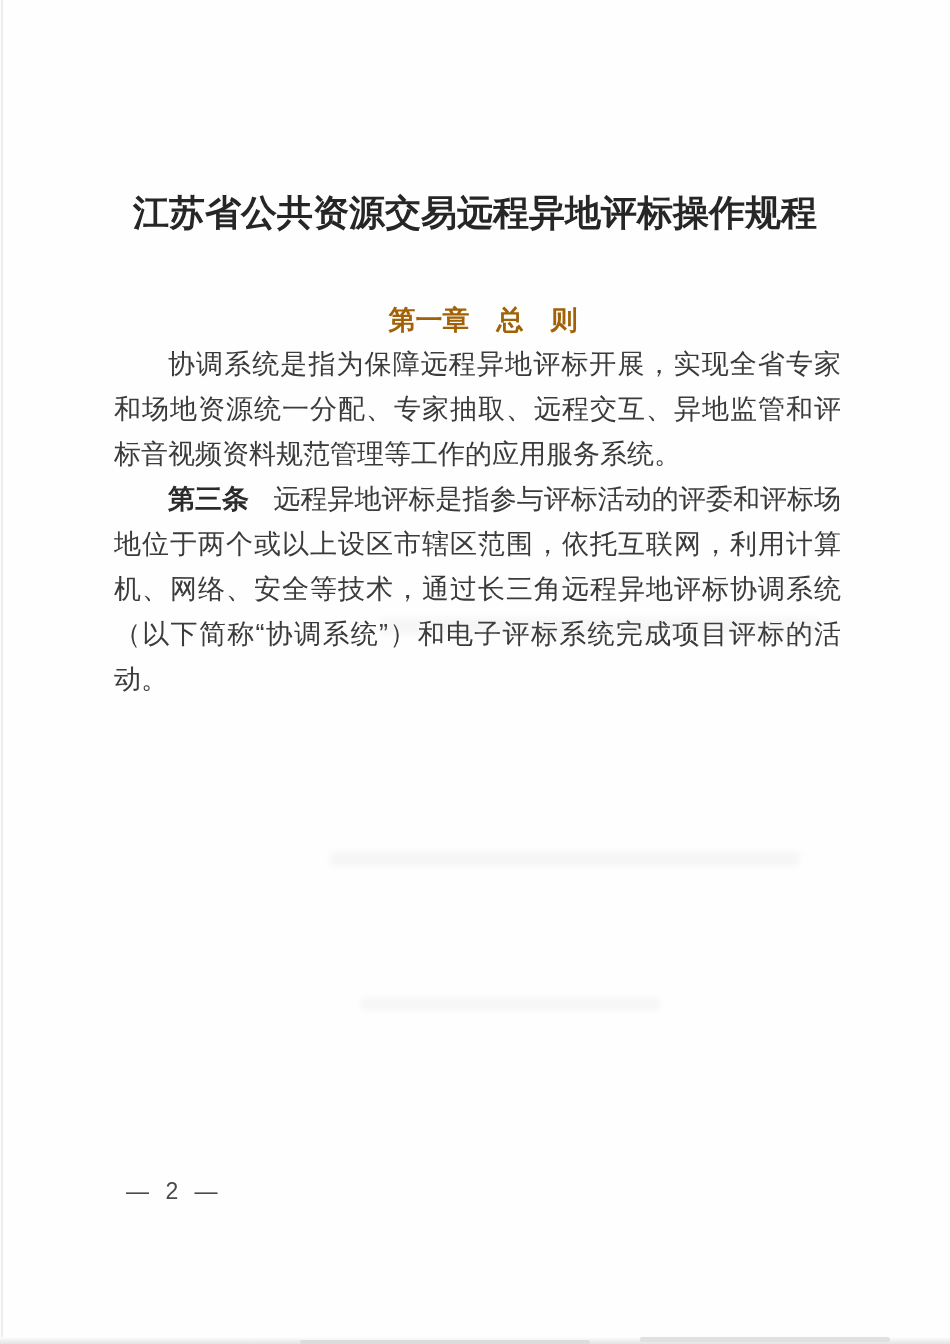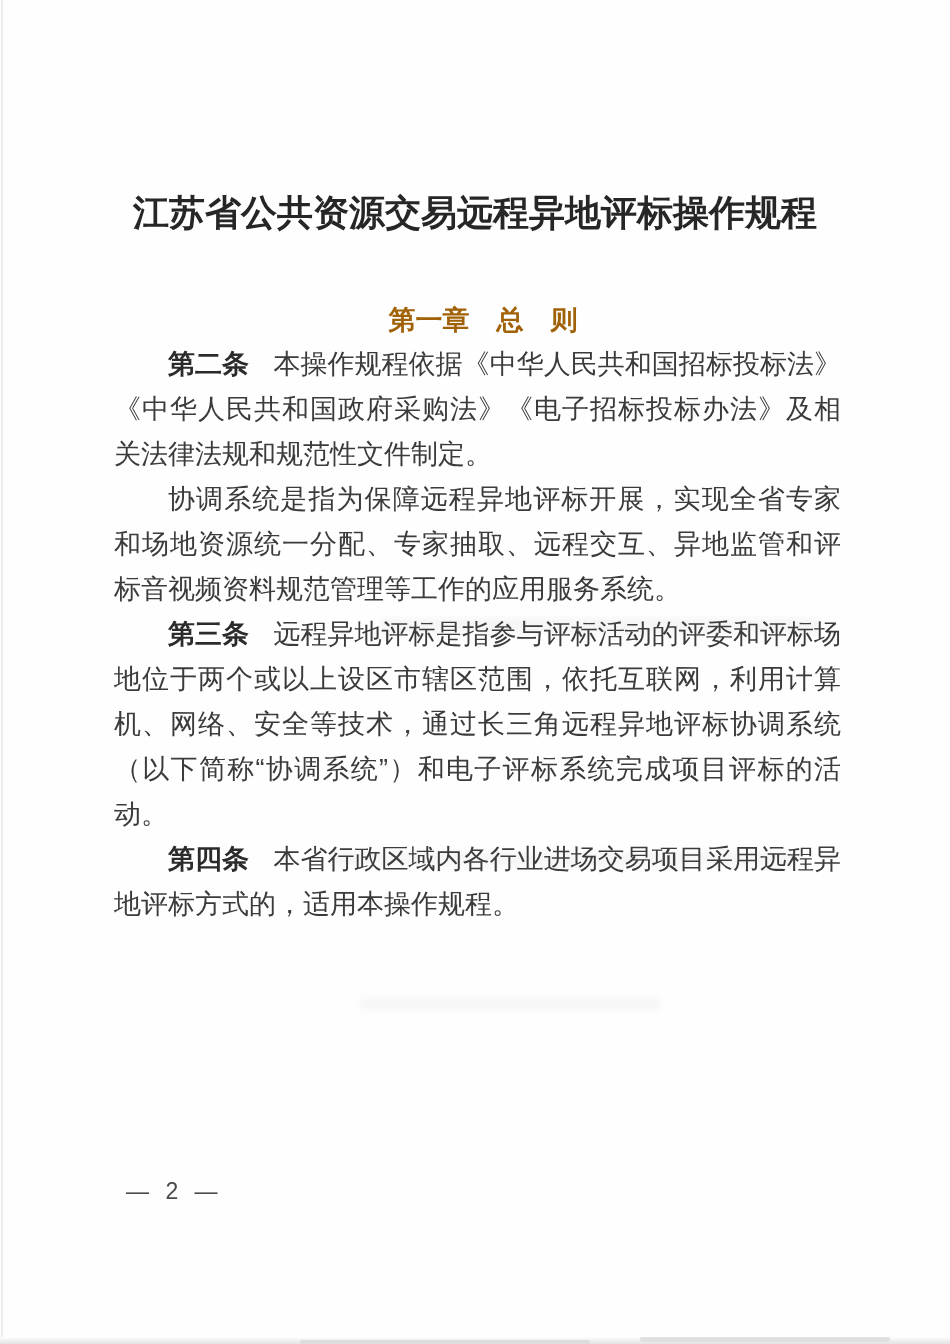--- a/index.html
+++ b/index.html
@@ -122,30 +122,24 @@
 <div class="page">
 
   <div class="edge-left"></div>
 
   <h1 class="doc-title">江苏省公共资源交易远程异地评标操作规程</h1>
 
   <h2 class="chapter-heading">第一章　总　则</h2>
 
   <div class="body-text">
     <p>
-      <span class="article-lead">第二条</span><span>本操作规程依据《中华人民共和国招标投标法》《中华人民共和国政府采购法》《电子招标投标办法》及相关法律法规和规范性文件制定。</span>
-    </p>
-    <p>
       <span>协调系统是指为保障远程异地评标开展，实现全省专家和场地资源统一分配、专家抽取、远程交互、异地监管和评标音视频资料规范管理等工作的应用服务系统。</span>
     </p>
     <p>
       <span class="article-lead">第三条</span><span>远程异地评标是指参与评标活动的评委和评标场地位于两个或以上设区市辖区范围，依托互联网，利用计算机、网络、安全等技术，通过长三角远程异地评标协调系统（以下简称“协调系统”）和电子评标系统完成项目评标的活动。</span>
-    </p>
-    <p>
-      <span class="article-lead">第四条</span><span>本省行政区域内各行业进场交易项目采用远程异地评标方式的，适用本操作规程。</span>
     </p>
   </div>
 
   <div class="bleed bleed-1"></div>
   <div class="bleed bleed-2"></div>
   <div class="bleed bleed-3"></div>
 
   <div class="page-number">— 2 —</div>
 
   <div class="edge-bottom"></div>

